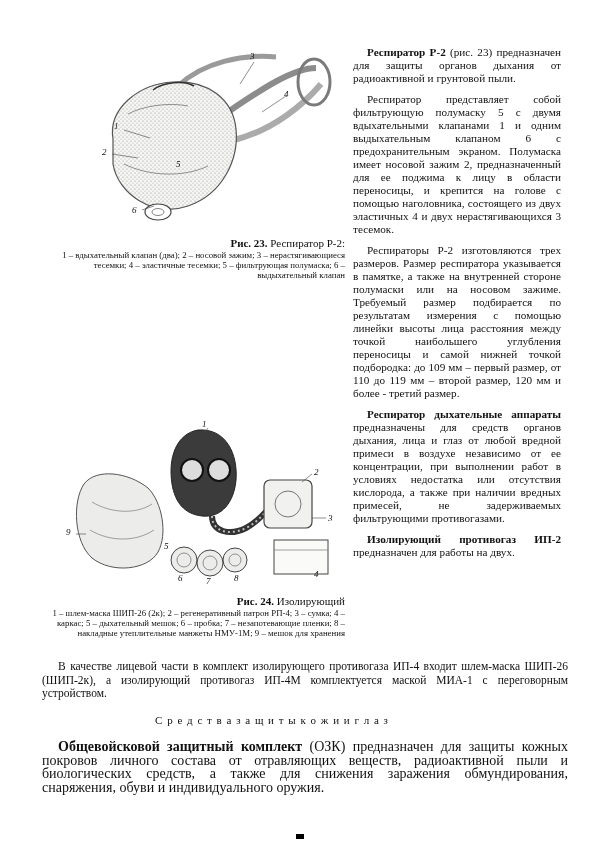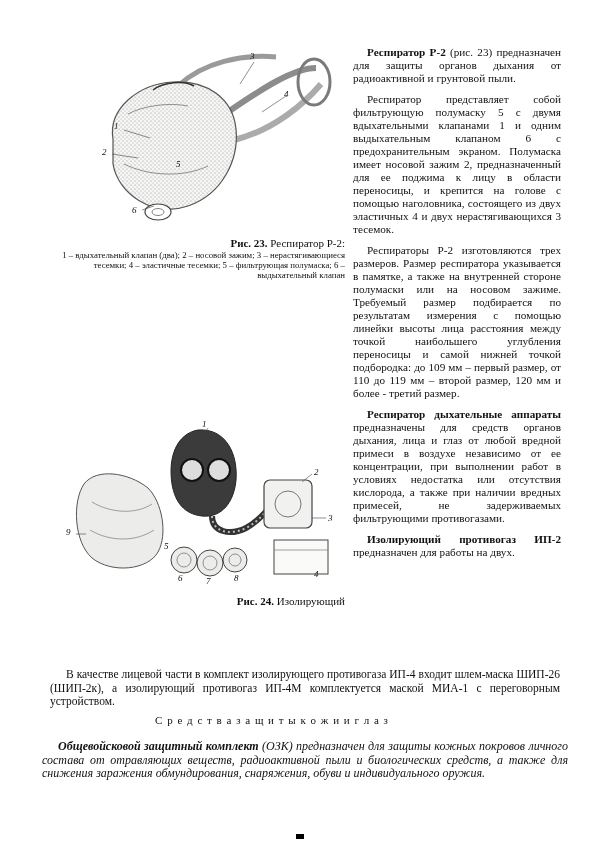--- a/index.html
+++ b/index.html
@@ -28,28 +28,28 @@
   }
   .fig23-caption { top:237px; }
   .fig24-caption { top:583px;margin-top:12px; }
   .fig-caption .cap-title { font-size:11px; line-height:13px; }
   .fig-caption .cap-parts { font-size:8.8px; line-height:10px; }
   
   .note-block {
     position:absolute; left:42px; top:660px; width:526px;
     font-size:11.5px; line-height:13.5px; text-align:justify;
   }
-  .note-block p { margin:8px; text-indent:16px; }
+  .note-block p { margin:0; text-indent:16px; }
   .section-heading {
     position:absolute; left:0; top:714px; width:544px;
     text-align:center; font-size:11px; letter-spacing:1px;
   }
   .ozk-block {
     position:absolute; left:42px; top:740px; width:526px;
-    font-size:12px; line-height:13.5px; text-align:justify;font-style:italic;
+    font-size:14px; line-height:13.5px; text-align:justify;
   }
   .ozk-block p { margin:0; text-indent:16px; }
   .footer-marker {
     position:absolute; left:296px; top:834px; width:8px; height:5px;
     background:#000;
   }
 </style>
 </head>
 <body>
 
@@ -141,20 +141,21 @@
     <span class="callout" style="left:116px; top:152px">6</span>
     <span class="callout" style="left:144px; top:155px">7</span>
     <span class="callout" style="left:172px; top:152px">8</span>
     <span class="callout" style="left:4px; top:106px">9</span>
   </div>
 
   <div class="fig-caption fig24-caption">
     <div class="cap-title">
       <span class="bold">Рис. 24.</span><span> Изолирующий</span>
     </div>
+    <div class="cap-parts">1 – шлем-маска ШИП-26 (2к); 2 – регенеративный патрон РП-4; 3 – сумка; 4 – каркас; 5 – дыхательный мешок; 6 – пробка; 7 – незапотевающие пленки; 8 – накладные утеплительные манжеты НМУ-1М; 9 – мешок для хранения</div>
   </div>
 
   <div class="right-col">
     <p>
       <span class="bold">Респиратор Р-2</span><span> (рис. 23) предназначен для защиты органов дыхания от радиоактивной и грунтовой пыли.</span>
     </p>
     <p>Респиратор представляет собой фильтрующую полумаску 5 с двумя вдыхательными клапанами 1 и одним выдыхательным клапаном 6 с предохранительным экраном. Полумаска имеет носовой зажим 2, предназначенный для ее поджима к лицу в области переносицы, и крепится на голове с помощью наголовника, состоящего из двух эластичных 4 и двух нерастягивающихся 3 тесемок.</p>
     <p>Респираторы Р-2 изготовляются трех размеров. Размер респиратора указывается в памятке, а также на внутренней стороне полумаски или на носовом зажиме. Требуемый размер подбирается по результатам измерения с помощью линейки высоты лица расстояния между точкой наибольшего углубления переносицы и самой нижней точкой подбородка: до 109 мм – первый размер, от 110 до 119 мм – второй размер, 120 мм и более - третий размер.</p>
     <p>
       <span class="bold">Респиратор дыхательные аппараты</span><span> предназначены для средств органов дыхания, лица и глаз от любой вредной примеси в воздухе независимо от ее концентрации, при выполнении работ в условиях недостатка или отсутствия кислорода, а также при наличии вредных примесей, не задерживаемых фильтрующими противогазами.</span>

